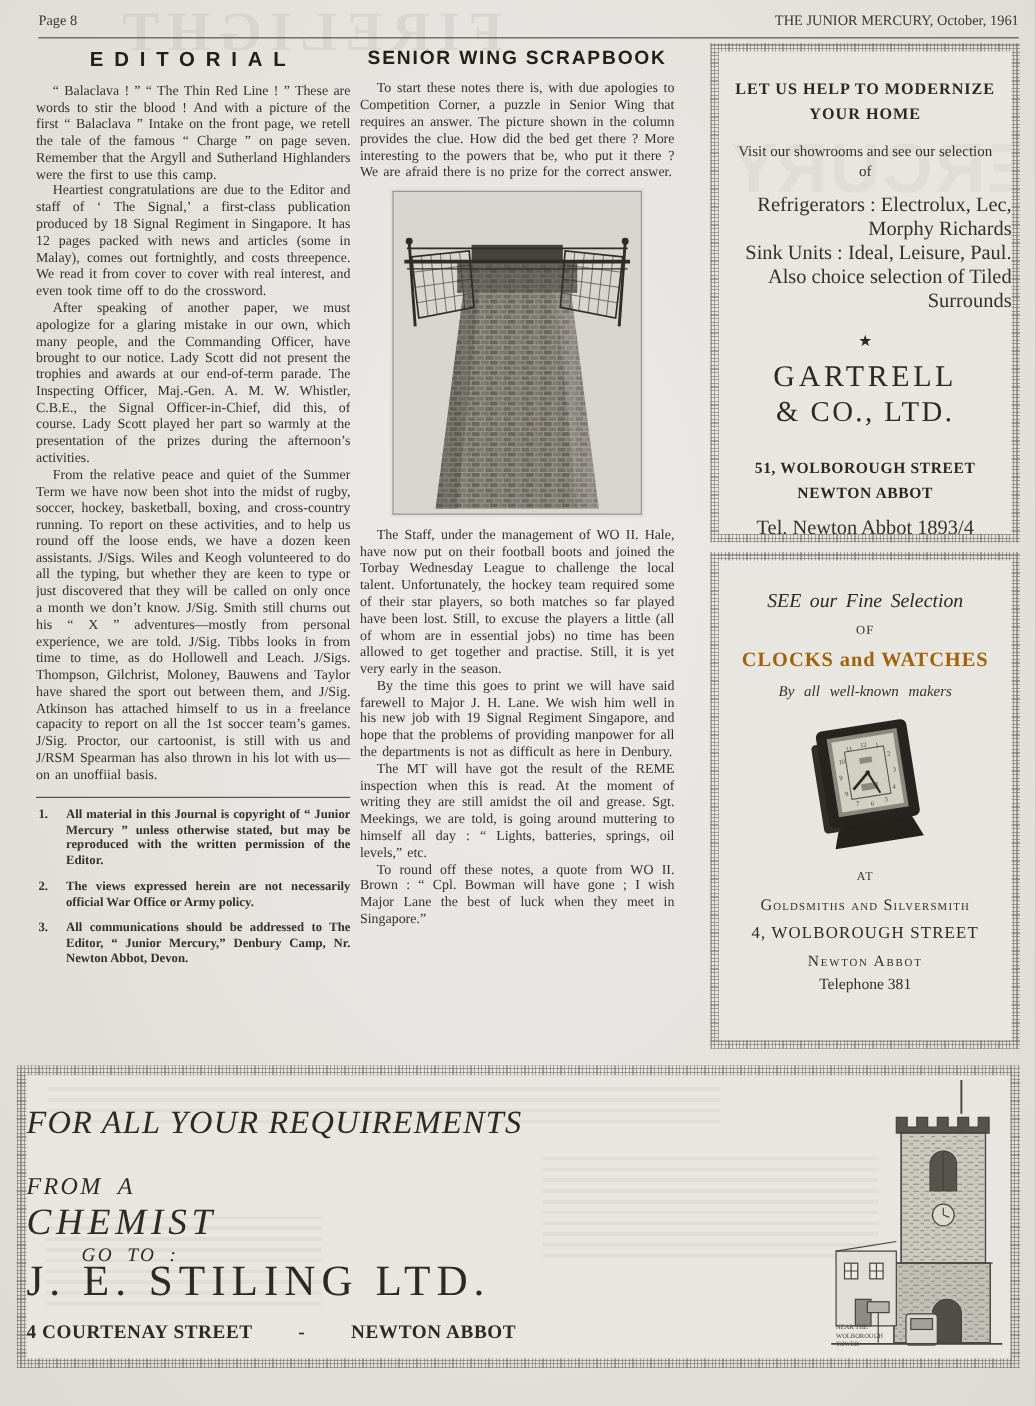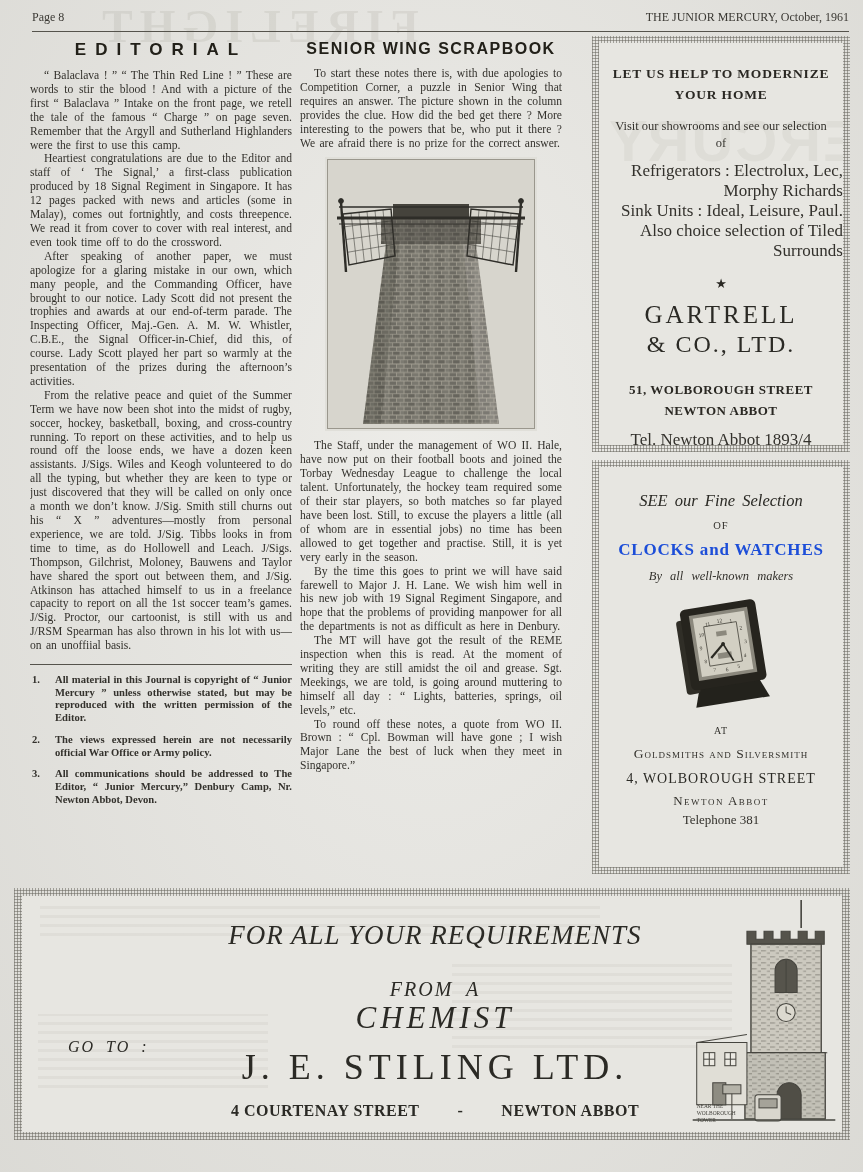--- a/index.html
+++ b/index.html
@@ -47,33 +47,33 @@
   .g-line{font-size:17px;line-height:20px;text-align:right;}
   .g-fr1{margin-top:9px;}
   .star{font-size:13px;margin-top:15px;color:#2a2823;}
   .g-name1{font-size:25px;letter-spacing:3px;margin-top:9px;color:#2b2a25;}
   .g-name2{font-size:24px;letter-spacing:2px;margin-top:2px;color:#2b2a25;}
   .g-addr{font-weight:bold;font-size:13px;letter-spacing:.5px;margin-top:24px;color:#2a2823;}
   .g-addr2{margin-top:5px;}
   .g-tel{font-size:17px;margin-top:11px;}
   .h-see{font-style:italic;font-size:16.5px;margin-top:24px;word-spacing:3px;color:#2b2a25;}
   .h-of{font-size:10.5px;letter-spacing:1px;margin-top:9px;}
-  .h-clocks{font-weight:bold;font-size:17px;letter-spacing:.8px;margin-top:9px;color:#1d4ed8;}
+  .h-clocks{font-weight:bold;font-size:17px;letter-spacing:.8px;margin-top:9px;color:#a16207;}
   .h-by{font-style:italic;font-size:12.5px;word-spacing:5px;margin-top:9px;}
   .clockwrap{width:104px;height:118px;margin:10px auto 2px;}
   .h-name{font-family:"Liberation Sans",sans-serif;font-weight:bold;font-size:24px;letter-spacing:2px;color:#1f1e1a;margin-top:4px;}
   .h-at{font-size:10px;letter-spacing:1px;margin-top:13px;font-family:Liberation Serif, serif;}
   .h-trade{font-variant:small-caps;font-size:13.5px;letter-spacing:1px;margin-top:10px;}
   .h-addr1{font-size:14px;letter-spacing:1px;margin-top:9px;color:#2b2a25;}
   .h-addr2{font-variant:small-caps;font-size:13px;letter-spacing:1.5px;margin-top:6px;}
   .h-tel{font-size:13px;margin-top:3px;}
   
   .bottom{position:absolute;left:14px;top:888px;width:836px;height:252px;padding:8px;box-sizing:border-box;}
   .bottom .inner{background:#e7e6e1;width:100%;height:100%;position:relative;overflow:hidden;}
-  .s-center{position:absolute;left:0;width:90%;text-align:center;color:#2b2a25;padding-left:44px;}
+  .s-center{position:absolute;left:0;width:90%;text-align:left;color:#2b2a25;}
   .s-line1{top:24px;font-style:italic;font-size:27px;letter-spacing:1px;}
   .s-line2{top:82px;font-style:italic;font-size:20px;letter-spacing:2px;word-spacing:6px;}
   .s-line3{top:104px;font-style:italic;font-size:31px;letter-spacing:4px;}
   .s-goto{position:absolute;left:46px;top:142px;font-style:italic;font-size:16px;letter-spacing:2px;word-spacing:5px;color:#2b2a25;}
   .s-name{top:150px;font-size:36px;letter-spacing:5px;}
   .s-addr{top:206px;font-weight:bold;font-size:16px;letter-spacing:.5px;}
   .s-addr .gap{display:inline-block;width:38px;}
   .towerwrap{position:absolute;right:2px;top:4px;width:152px;height:236px;}
   svg text{font-family:"Liberation Serif",serif;}
 </style>

